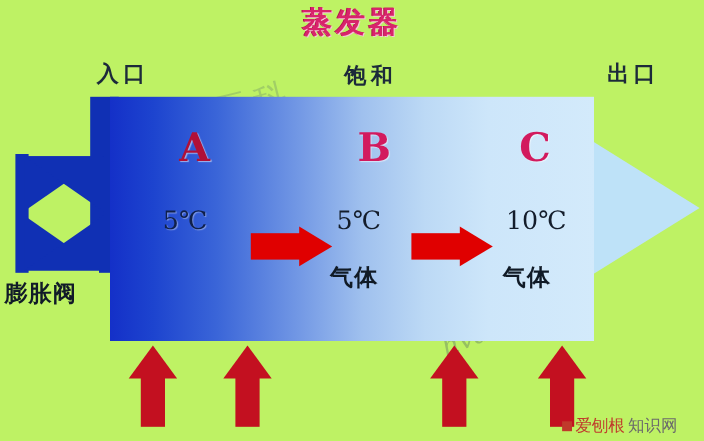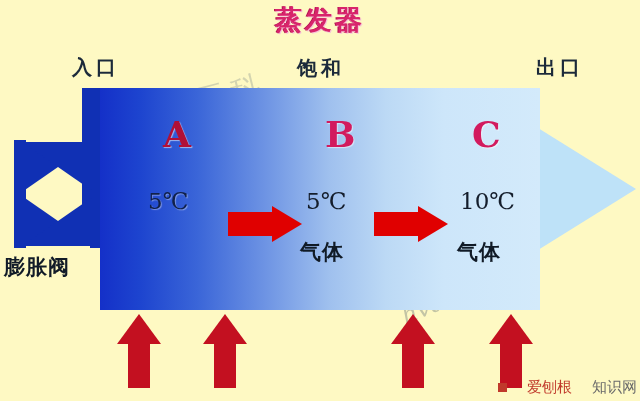--- a/index.html
+++ b/index.html
@@ -7,21 +7,21 @@
     padding: 0;
     background: #ffffff;
   }
   body {
     font-family: "Liberation Sans", "DejaVu Sans", sans-serif;
   }
   #stage {
     position: relative;
     width: 640px;
     height: 401px;
-    background: #fef9c3;
+    background: #bef264;
     overflow: hidden;
   }
 
   
   .title {
     position: absolute;
     left: 0;
     top: 2px;
     width: 640px;
     text-align: center;
@@ -35,20 +35,21 @@
 
   
   .top-label {
     position: absolute;
     font-size: 20px;
     font-weight: bold;
     color: #1c2a3a;
     letter-spacing: 4px;
     font-family: "DejaVu Sans", "Liberation Sans", sans-serif;
     white-space: nowrap;
+    margin-left: 16px;
   }
   .top-label.inlet     { left: 72px;  top: 54px; }
   .top-label.saturated { left: 297px; top: 55px; }
   .top-label.outlet    { left: 536px; top: 54px; text-align: right; }
 
   
   .evaporator {
     position: absolute;
     left: 100px;
     top: 88px;
@@ -292,25 +293,25 @@
     transform: rotate(-22deg);
     font-family: "DejaVu Serif", "Liberation Serif", serif;
     font-style: italic;
     white-space: nowrap;
     pointer-events: none;
   }
 
   
   .credit {
     position: absolute;
-    right: 3px;
+    right: 24px;
     bottom: 4px;
     display: flex;
     align-items: center;
-    gap: 20px;
+    gap: 3px;
     font-size: 15px;
     color: #6b6b6b;
     font-family: "DejaVu Sans", "Liberation Sans", sans-serif;
     white-space: nowrap;
   }
   .credit .sq {
     display: inline-block;
     width: 9px;
     height: 9px;
     background: #c0392b;

